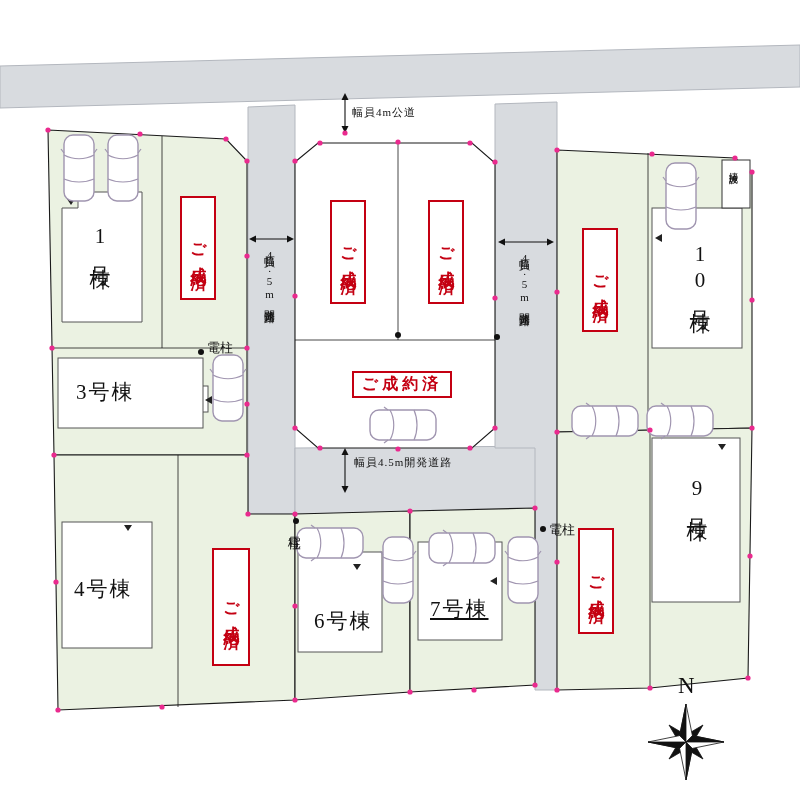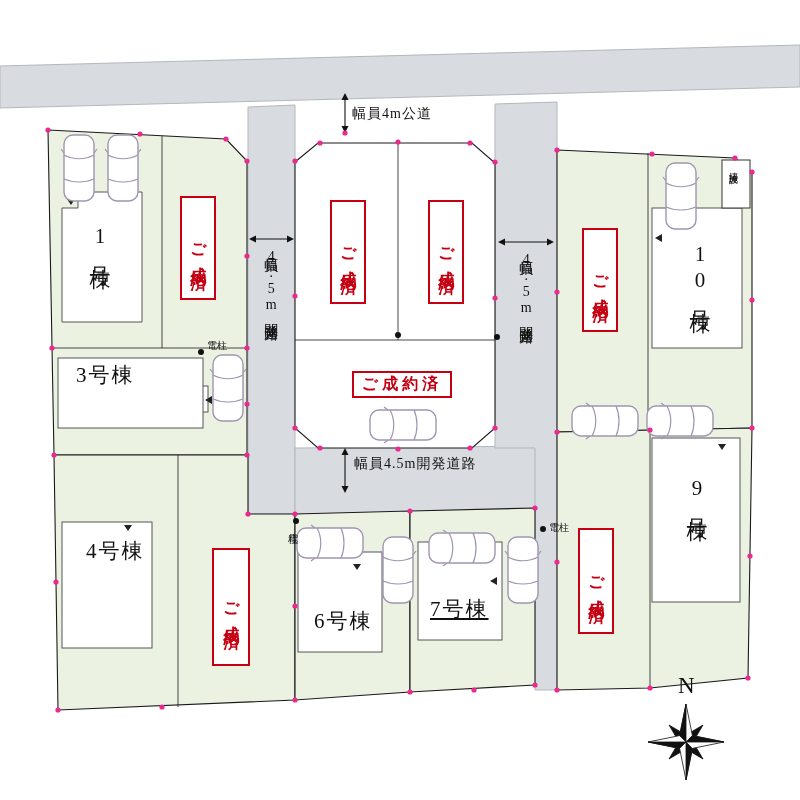--- a/index.html
+++ b/index.html
@@ -28,22 +28,22 @@
   .label{position:absolute;white-space:nowrap;line-height:1.05;}
   .vtext{writing-mode:vertical-rl;text-orientation:upright;}
   .lot-label{font-size:21px;letter-spacing:2px;color:#111;}
   .sold{
     position:absolute;background:#fff;border:2px solid var(--sold,#c40012);
     color:var(--sold,#c40012);display:flex;align-items:center;justify-content:center;
     font-size:16px;font-weight:700;box-sizing:border-box;
   }
   .sold.v{writing-mode:vertical-rl;text-orientation:upright;letter-spacing:3px;}
   .sold.h{letter-spacing:4px;}
-  .road-label{font-size:14px;letter-spacing:1px;color:#111;}
-  .tiny{font-size:10px;color:#111;letter-spacing:0;}
+  .road-label{font-size:11px;letter-spacing:1px;color:#111;}
+  .tiny{font-size:13px;color:#111;letter-spacing:0;}
   .facility-label{font-size:9px;color:#111;letter-spacing:1px;}
   .compass-n{font-size:23px;color:#111;}
 </style>
 </head>
 <body>
 
 <div class="stage">
 
   <svg width="800" height="800" viewBox="0 0 800 800">
     <defs>
@@ -211,22 +211,22 @@
       <path class="c-dark" d="M648,742 L679.6,748.4 L686,742 Z"></path>
     </g>
   </svg>
 
   <div class="label road-label" style="left:352px;top:107px;">幅員4m公道</div>
   <div class="label road-label vtext" style="left:263px;top:247px;">幅員4.5m開発道路</div>
   <div class="label road-label vtext" style="left:518px;top:250px;">幅員4.5m開発道路</div>
   <div class="label road-label" style="left:354px;top:457px;">幅員4.5m開発道路</div>
 
   <div class="label lot-label vtext" style="left:89px;top:224px;">1号棟</div>
-  <div class="label lot-label" style="left:76px;top:364px;text-align:center;">3号棟</div>
-  <div class="label lot-label" style="left:74px;top:540px;margin-left:12px;">4号棟</div>
+  <div class="label lot-label" style="left:76px;top:381px;text-align:center;">3号棟</div>
+  <div class="label lot-label" style="left:74px;top:578px;">4号棟</div>
   <div class="label lot-label" style="left:314px;top:610px;">6号棟</div>
   <div class="label lot-label" style="left:430px;top:598px;text-decoration:underline;">7号棟</div>
   <div class="label lot-label vtext" style="left:686px;top:476px;">9号棟</div>
   <div class="label lot-label vtext" style="left:689px;top:242px;">10号棟</div>
 
   <div class="sold v" style="left:180px;top:196px;width:36px;height:104px;">ご成約済</div>
   <div class="sold v" style="left:330px;top:200px;width:36px;height:104px;">ご成約済</div>
   <div class="sold v" style="left:428px;top:200px;width:36px;height:104px;">ご成約済</div>
   <div class="sold h" style="left:352px;top:371px;width:100px;height:27px;">ご成約済</div>
   <div class="sold v" style="left:582px;top:228px;width:36px;height:104px;">ご成約済</div>

